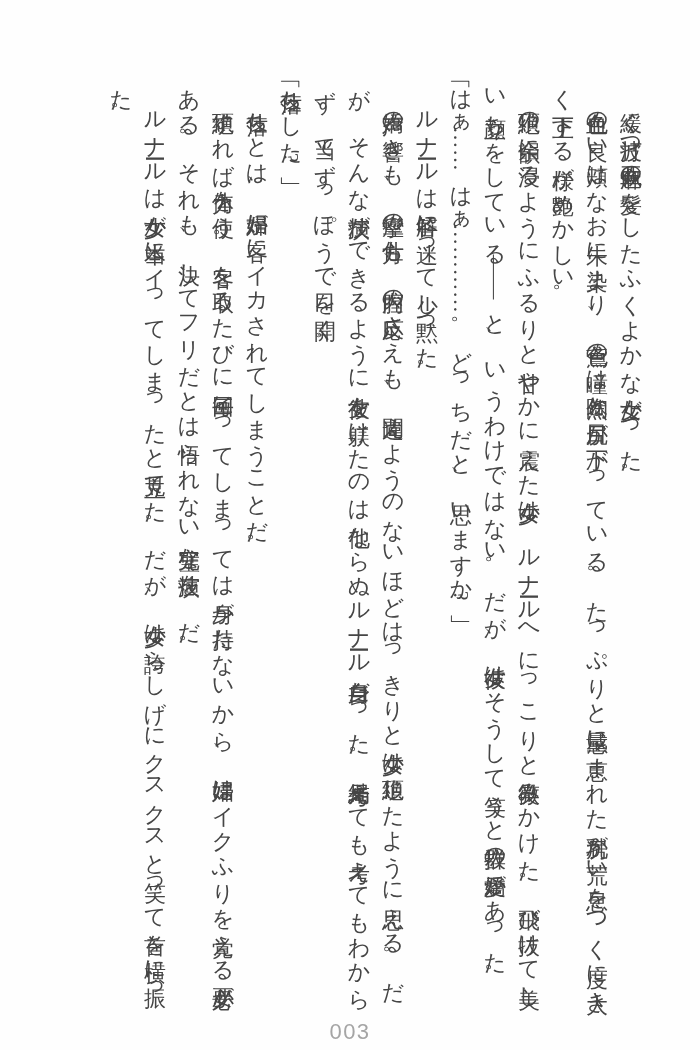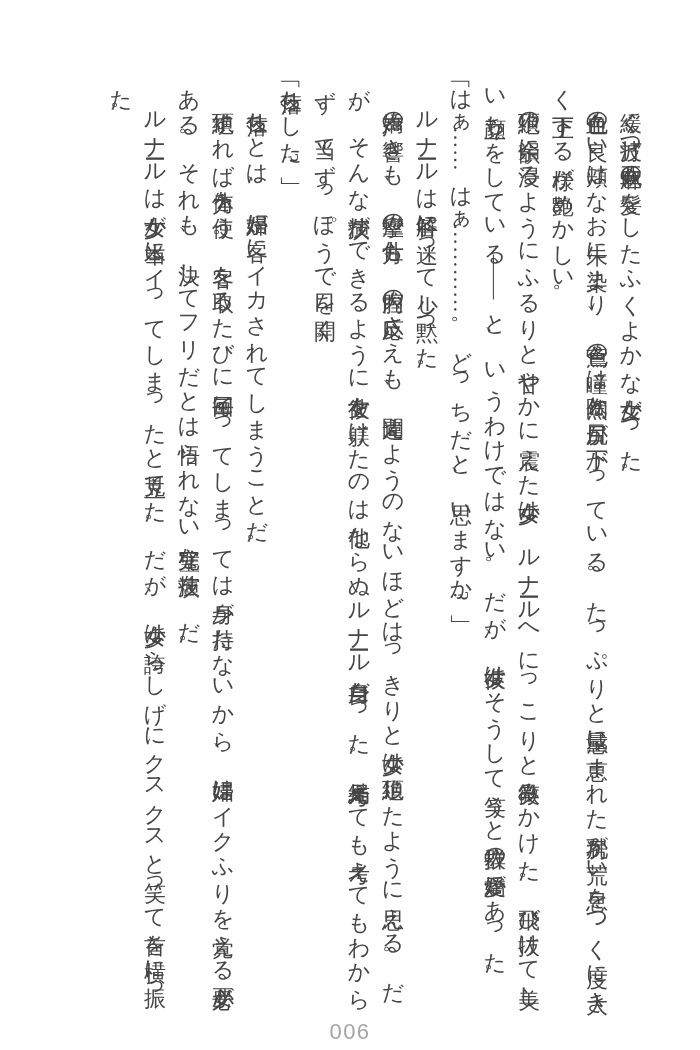--- a/index.html
+++ b/index.html
@@ -64,15 +64,15 @@
     <p>絶頂の余韻に浸るようにふるりと甘やかに震えた少女は、ルナールへにっこりと微笑みかけた。飛び抜けて美しい顔立ちをしている――と、いうわけではない。だが、彼女はそうして笑うと抜群の愛嬌があった。</p>
     <p class="dialogue">「はぁ……はぁ…………。どっちだと、思いますか?」</p>
     <p>ルナールは解答に迷って少し黙った。</p>
     <p>嬌声の響きも、痙攣の仕方も、膣内の反応さえも、間違えようのないほどはっきりと少女は絶頂したように思える。だが、そんな演技ができるように彼女を躾けたのは他ならぬルナール自身だった。結局考えても考えてもわからず、当てずっぽうで口を開く。</p>
     <p class="dialogue">「仕落ちした?」</p>
     <p>仕落ちとは、娼婦が客にイカされてしまうことだ。</p>
     <p>絶頂すれば体力を使う。客を取るたびに毎回イってしまっては身が持たないから、娼婦はイクふりを覚える必要がある。それも、決してフリだとは悟られない完璧な演技を、だ。</p>
     <p>ルナールは少女が本当にイってしまったと見立てた。だが、少女は誇らしげにクスクスと笑って首を横に振った。</p>
   </div>
 
-  <div class="page-number">006</div>
+  <div class="page-number">003</div>
 
 </div>
 
 </body></html>

